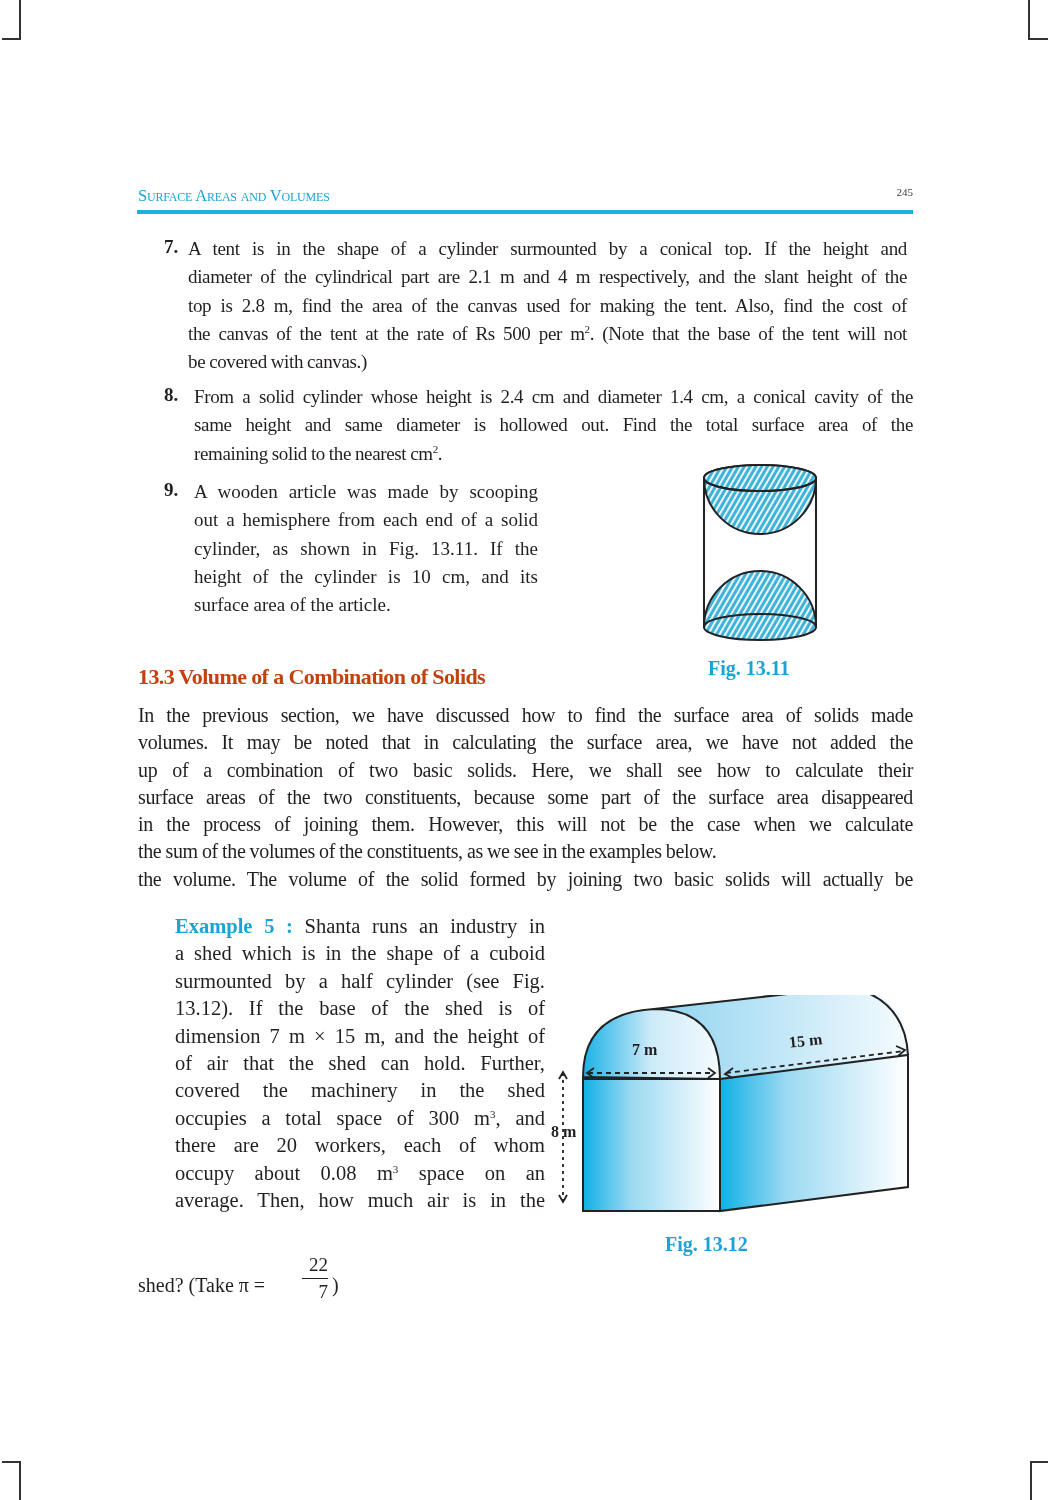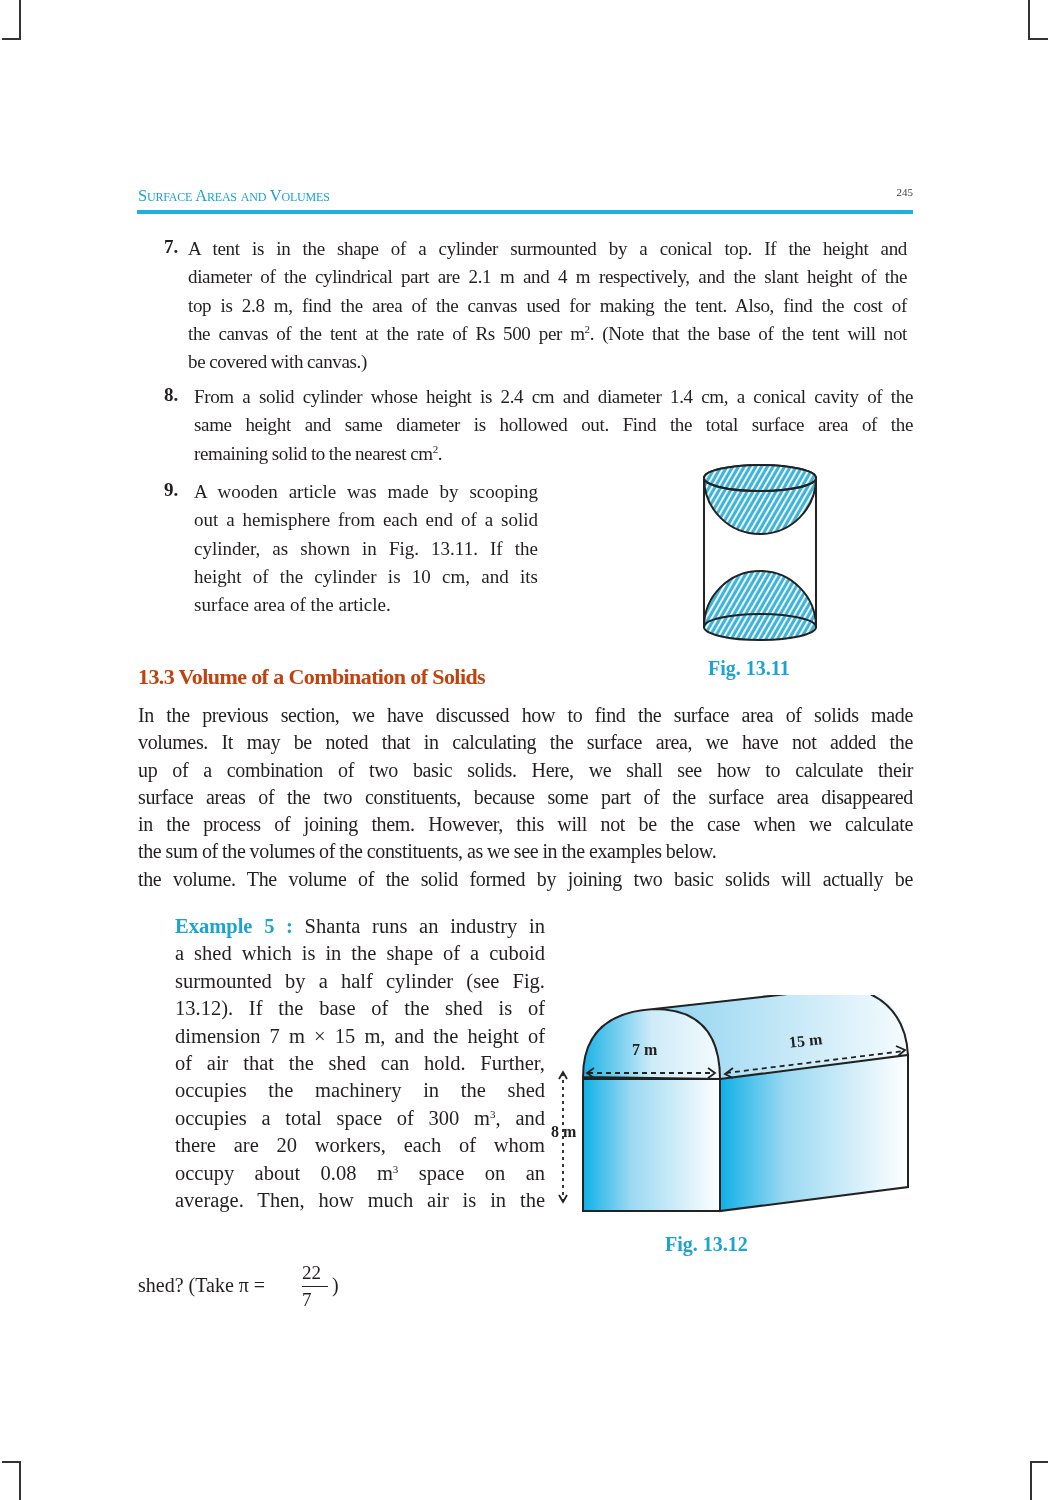--- a/index.html
+++ b/index.html
@@ -19,21 +19,21 @@
   .para {
     position: absolute; font-size: 19px; line-height: 28.3px; text-align: justify;
     letter-spacing: -0.35px; word-spacing: -0.5px;
   }
   .para .line { display: block; text-align: justify; text-align-last: justify; white-space: nowrap; }
   .para .line.last { text-align-last: left; }
   .heading { position: absolute; left: 138px; top: 664px; font-size: 22px; font-weight: bold; color: #c2410c; letter-spacing: -0.6px; }
   .fig-caption { position: absolute; font-size: 20px; font-weight: bold; color: #1ba3d6; }
   .ex-label { color: #1ba3d6; font-weight: bold; }
   sup { font-size: 11px; vertical-align: 7px; line-height: 0; }
-  .frac { position: absolute; font-size: 19px; text-align: left; margin-top: 8px; }
+  .frac { position: absolute; font-size: 19px; text-align: right; }
   .dimlabel { position: absolute; font-weight: bold; font-size: 16px; }
 </style>
 </head>
 <body>
 
 <div class="crop" style="left:19px;top:0;width:2px;height:40px;"></div>
 <div class="crop" style="left:2px;top:38px;width:19px;height:2px;"></div>
 <div class="crop" style="left:1028px;top:0;width:2px;height:40px;"></div>
 <div class="crop" style="left:1028px;top:38px;width:20px;height:2px;"></div>
 <div class="crop" style="left:19px;top:1461px;width:2px;height:39px;"></div>
@@ -101,21 +101,21 @@
   <span class="line">the volume. The volume of the solid formed by joining two basic solids will actually be</span>
 </div>
 
 <div class="para" style="left:138px;top:913px;width:370px;font-size:20.5px;line-height:27.4px;letter-spacing:0;word-spacing:0;margin-left:37px;">
   <span class="line"><span class="ex-label">Example 5 :</span><span> Shanta runs an industry in</span></span>
   <span class="line">a shed which is in the shape of a cuboid</span>
   <span class="line">surmounted by a half cylinder (see Fig.</span>
   <span class="line">13.12). If the base of the shed is of</span>
   <span class="line">dimension 7 m × 15 m, and the height of</span>
   <span class="line">of air that the shed can hold. Further,</span>
-  <span class="line">occupies the machinery in the shed</span>
+  <span class="line">covered the machinery in the shed</span>
   <span class="line"><span>occupies a total space of 300 m</span><sup>3</sup><span>, and</span></span>
   <span class="line">there are 20 workers, each of whom</span>
   <span class="line"><span>occupy about 0.08 m</span><sup>3</sup><span> space on an</span></span>
   <span class="line">average. Then, how much air is in the</span>
 </div>
 <div class="abs" style="left:138px;top:1274px;font-size:20px;">
   <span>shed? (Take π = </span>
 </div>
 <div class="frac" style="left:302px;top:1254px;width:26px;">
   <div>22</div>

